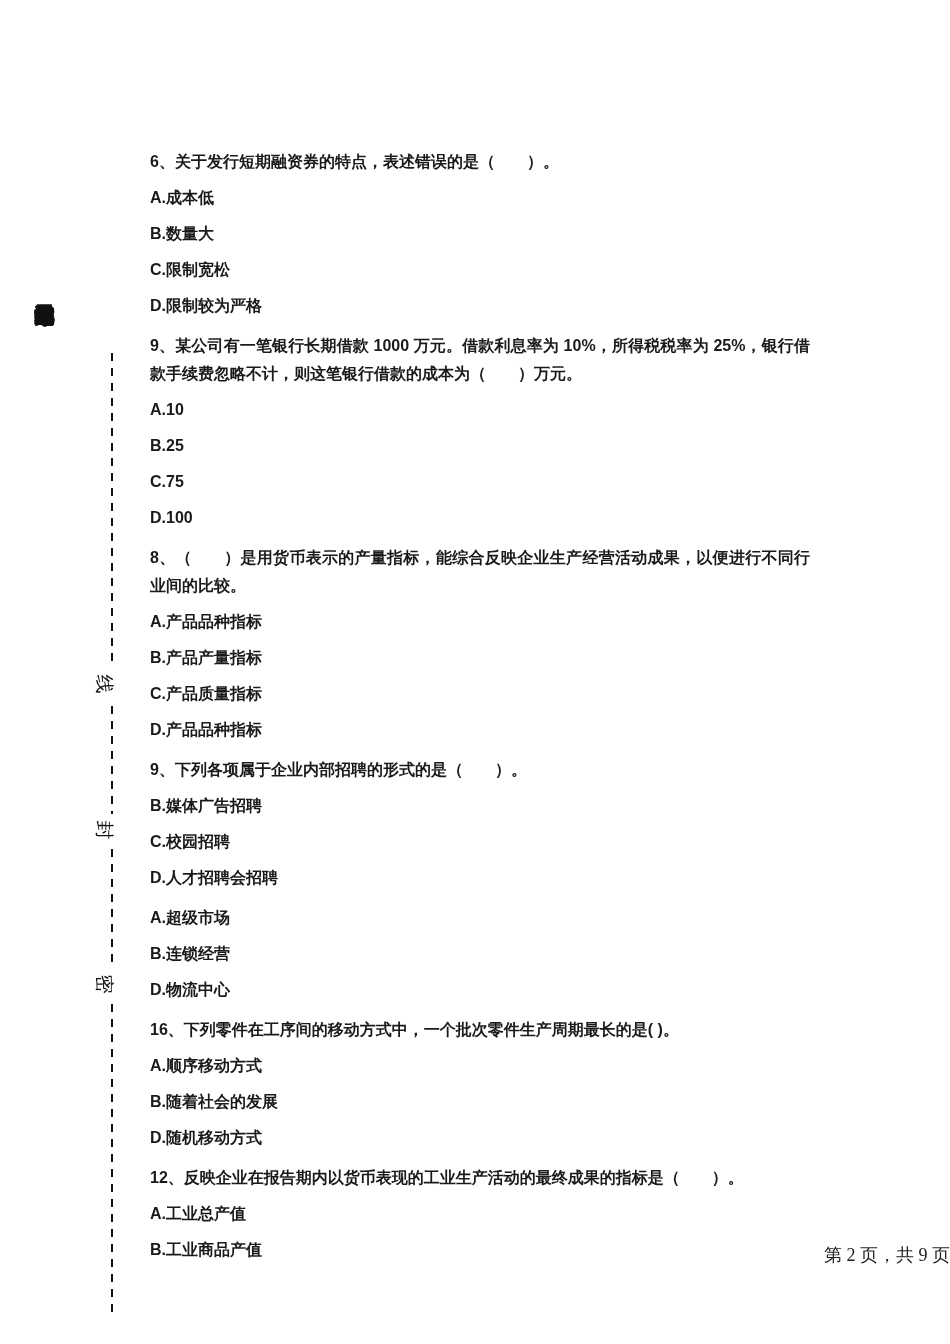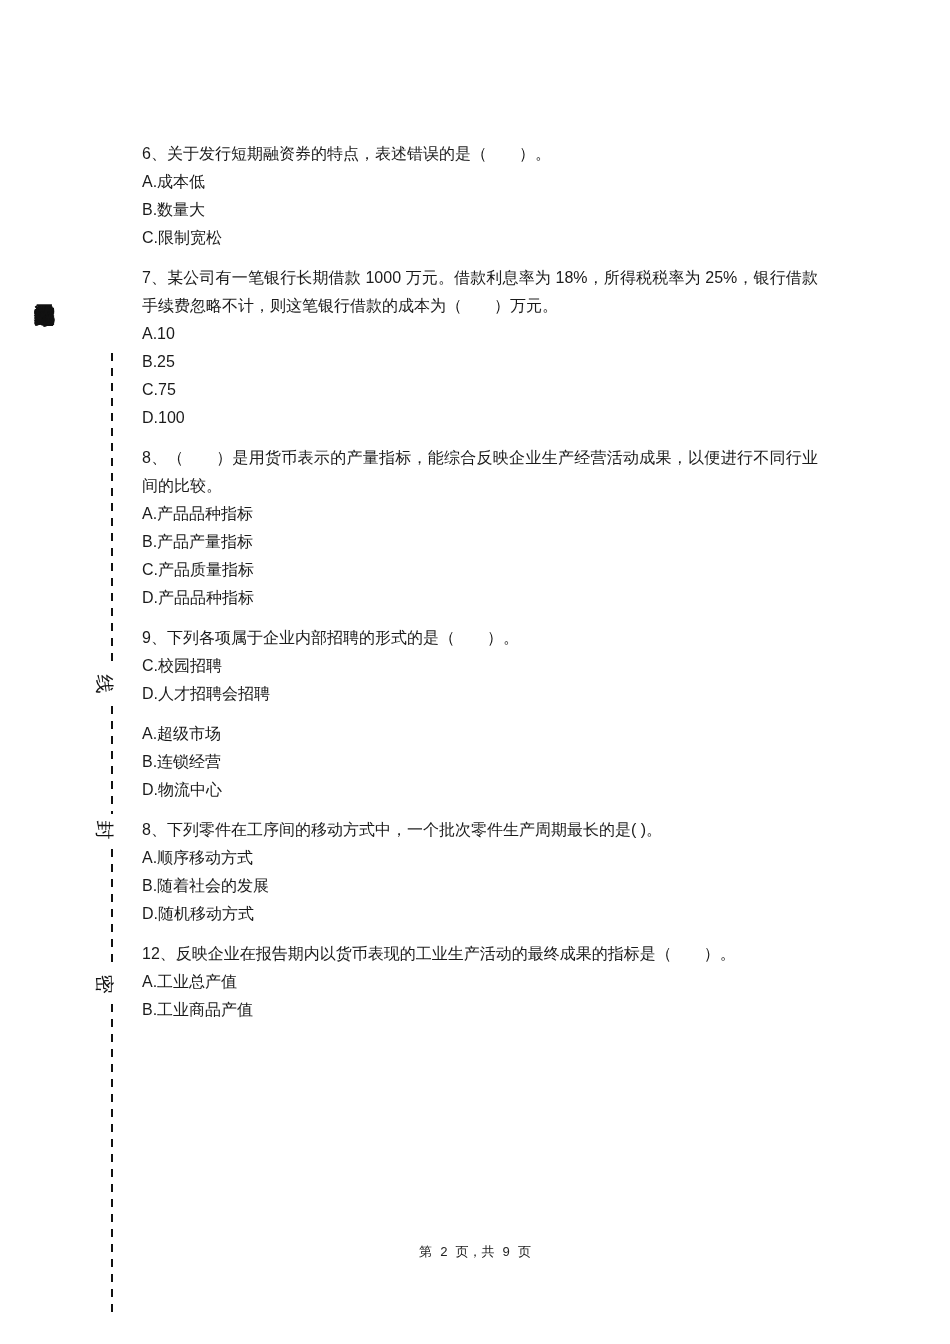--- a/index.html
+++ b/index.html
@@ -50,29 +50,29 @@
   .seal-char-3 { top: 972px; }
 
   
   .content {
     position: absolute;
     left: 142px; top: 140px; width: 676px;
     font-size: 16px; line-height: 28px;
     text-align: justify;
   }
   .question { margin: 0 0 12px 0; }
-  .question p { margin: 0; }
+  .question p { margin: 8px; font-weight: bold; }
 
   
   .footer {
     position: absolute;
     left: 0; top: 1243px; width: 100%;
-    text-align: center;
-    font-family: Liberation Mono, monospace;
-    font-size: 13px;
+    text-align: right;
+    font-family: Liberation Serif, serif;
+    font-size: 18px;
     color: #222;
   }
 </style>
 </head>
 <body>
 
 <div class="page">
 
   <div class="side-slogan">自觉遵守考场纪律如考试作弊此答卷无效</div>
 
@@ -84,52 +84,54 @@
   <div class="seal-char seal-char-3">密</div>
   <div class="seal-seg seg4"></div>
 
   <main class="content">
 
     <section class="question">
       <p>6、关于发行短期融资券的特点，表述错误的是（　　）。</p>
       <p>A.成本低</p>
       <p>B.数量大</p>
       <p>C.限制宽松</p>
+      <p>D.限制较为严格</p>
     </section>
 
     <section class="question">
-      <p>7、某公司有一笔银行长期借款 1000 万元。借款利息率为 18%，所得税税率为 25%，银行借款手续费忽略不计，则这笔银行借款的成本为（　　）万元。</p>
+      <p>9、某公司有一笔银行长期借款 1000 万元。借款利息率为 10%，所得税税率为 25%，银行借款手续费忽略不计，则这笔银行借款的成本为（　　）万元。</p>
       <p>A.10</p>
       <p>B.25</p>
       <p>C.75</p>
       <p>D.100</p>
     </section>
 
     <section class="question">
       <p>8、（　　）是用货币表示的产量指标，能综合反映企业生产经营活动成果，以便进行不同行业间的比较。</p>
       <p>A.产品品种指标</p>
       <p>B.产品产量指标</p>
       <p>C.产品质量指标</p>
       <p>D.产品品种指标</p>
     </section>
 
     <section class="question">
       <p>9、下列各项属于企业内部招聘的形式的是（　　）。</p>
+      <p>B.媒体广告招聘</p>
       <p>C.校园招聘</p>
       <p>D.人才招聘会招聘</p>
     </section>
 
     <section class="question">
       <p>A.超级市场</p>
       <p>B.连锁经营</p>
       <p>D.物流中心</p>
     </section>
 
     <section class="question">
-      <p>8、下列零件在工序间的移动方式中，一个批次零件生产周期最长的是( )。</p>
+      <p>16、下列零件在工序间的移动方式中，一个批次零件生产周期最长的是( )。</p>
       <p>A.顺序移动方式</p>
       <p>B.随着社会的发展</p>
       <p>D.随机移动方式</p>
     </section>
 
     <section class="question">
       <p>12、反映企业在报告期内以货币表现的工业生产活动的最终成果的指标是（　　）。</p>
       <p>A.工业总产值</p>
       <p>B.工业商品产值</p>
     </section>

